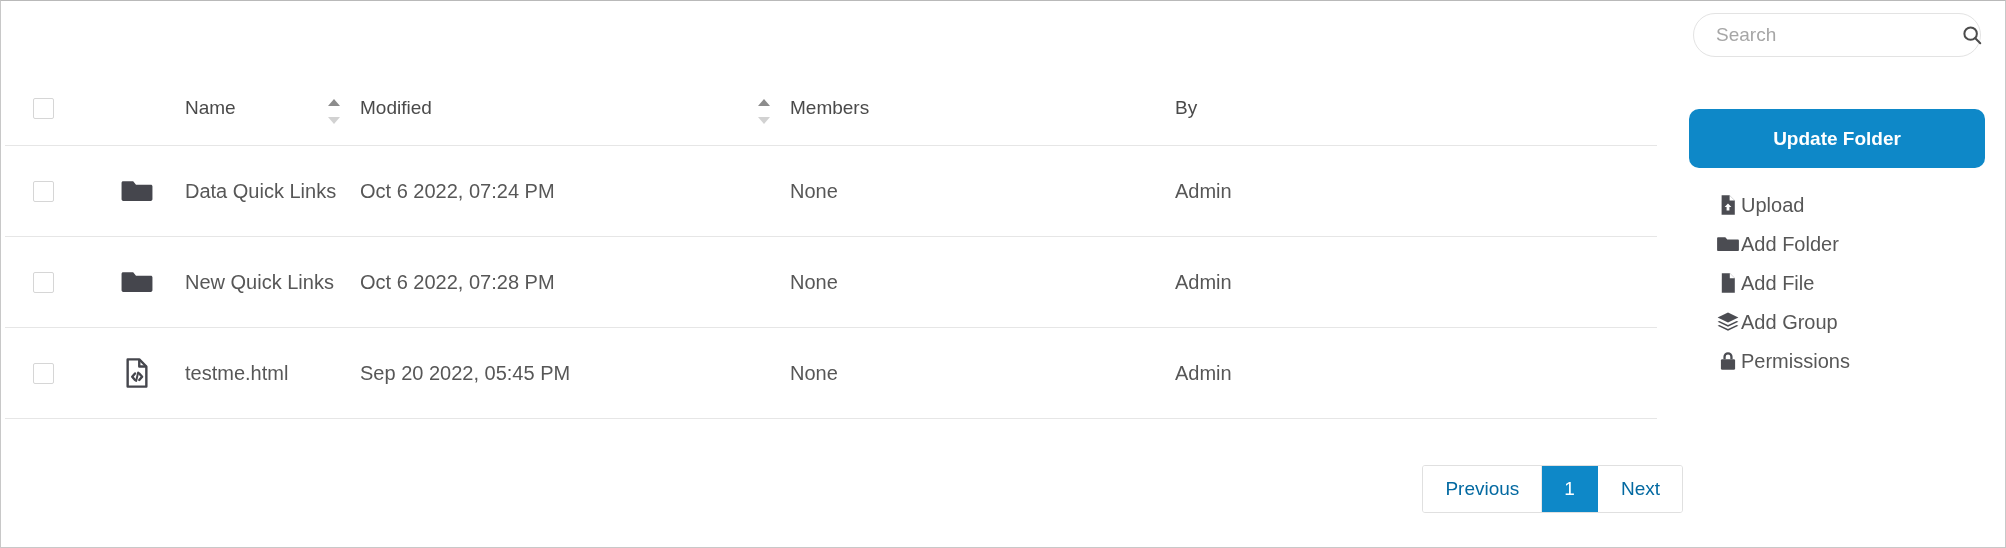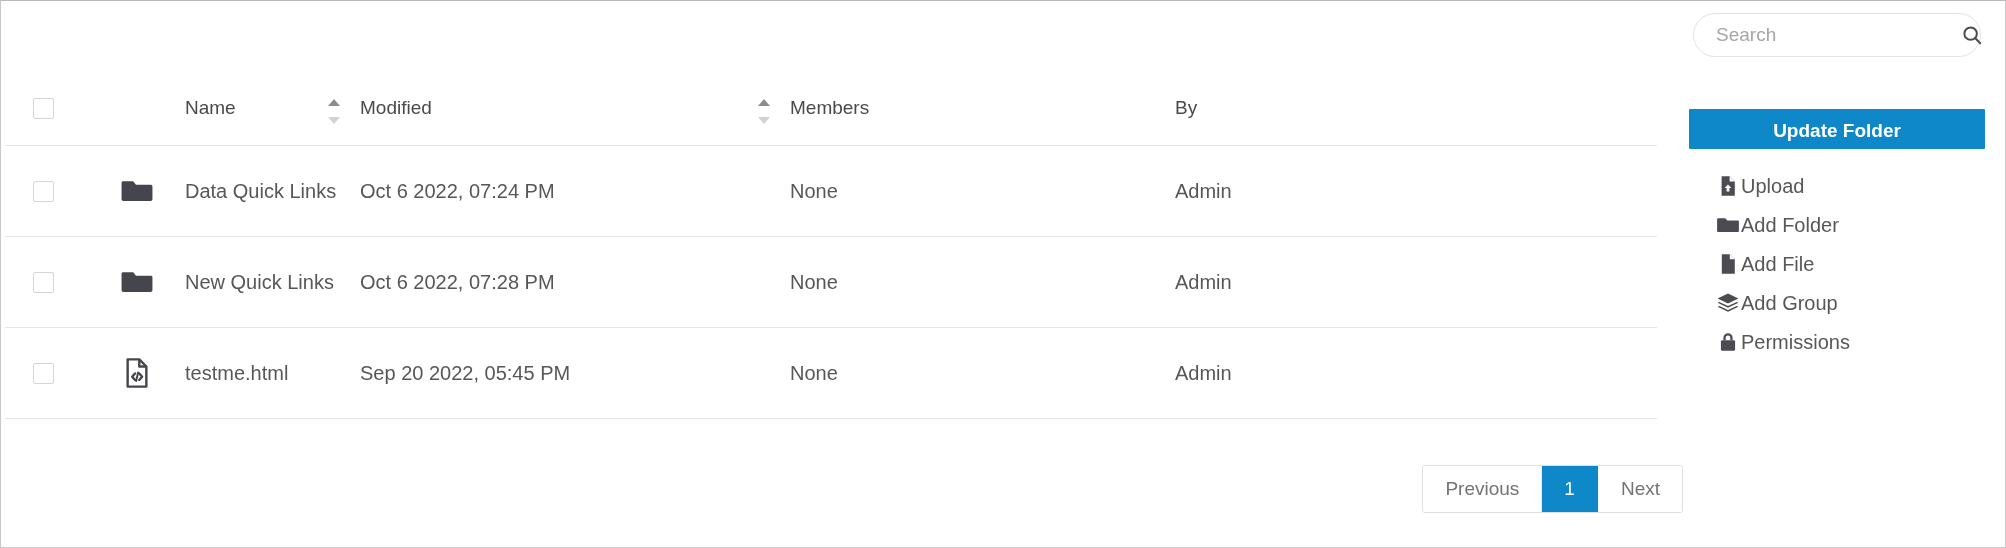--- a/index.html
+++ b/index.html
@@ -130,21 +130,21 @@
     right: 322px;
     top: 464px;
     display: flex;
     border: 1px solid #e0e0e0;
     border-radius: 3px;
     overflow: hidden;
     background: #fff;
   }
   .pager .pg {
     font-size: 19px;
-    color: #737373;
+    color: #0369a1;
     padding: 12px 22px;
     background: #fff;
     border-right: 1px solid #e8e8e8;
     cursor: pointer;
     line-height: 1.15;
     white-space: nowrap;
   }
   .pager .pg:last-child { border-right: 0; padding-left: 23px; }
   .pager .pg.active {
     background: #0e88c8;
@@ -155,29 +155,29 @@
   
   .sidebar {
     position: absolute;
     left: 1688px;
     top: 108px;
     width: 296px;
   }
   .btn-primary {
     display: block;
     width: 296px;
-    height: 40px;
+    height: 59px;
     line-height: 44px;
     background: #0e88c8;
     color: #ffffff;
     font-size: 19px;
     font-weight: bold;
     text-align: center;
     border: 0;
-    border-radius: 1px;
+    border-radius: 10px;
     cursor: pointer;
     font-family: "Liberation Sans", sans-serif;
   }
   .actions { margin-top: 20px; }
   .action {
     display: flex;
     align-items: center;
     height: 34px;
     margin-bottom: 0;
     padding: 0 0 0 26px;

